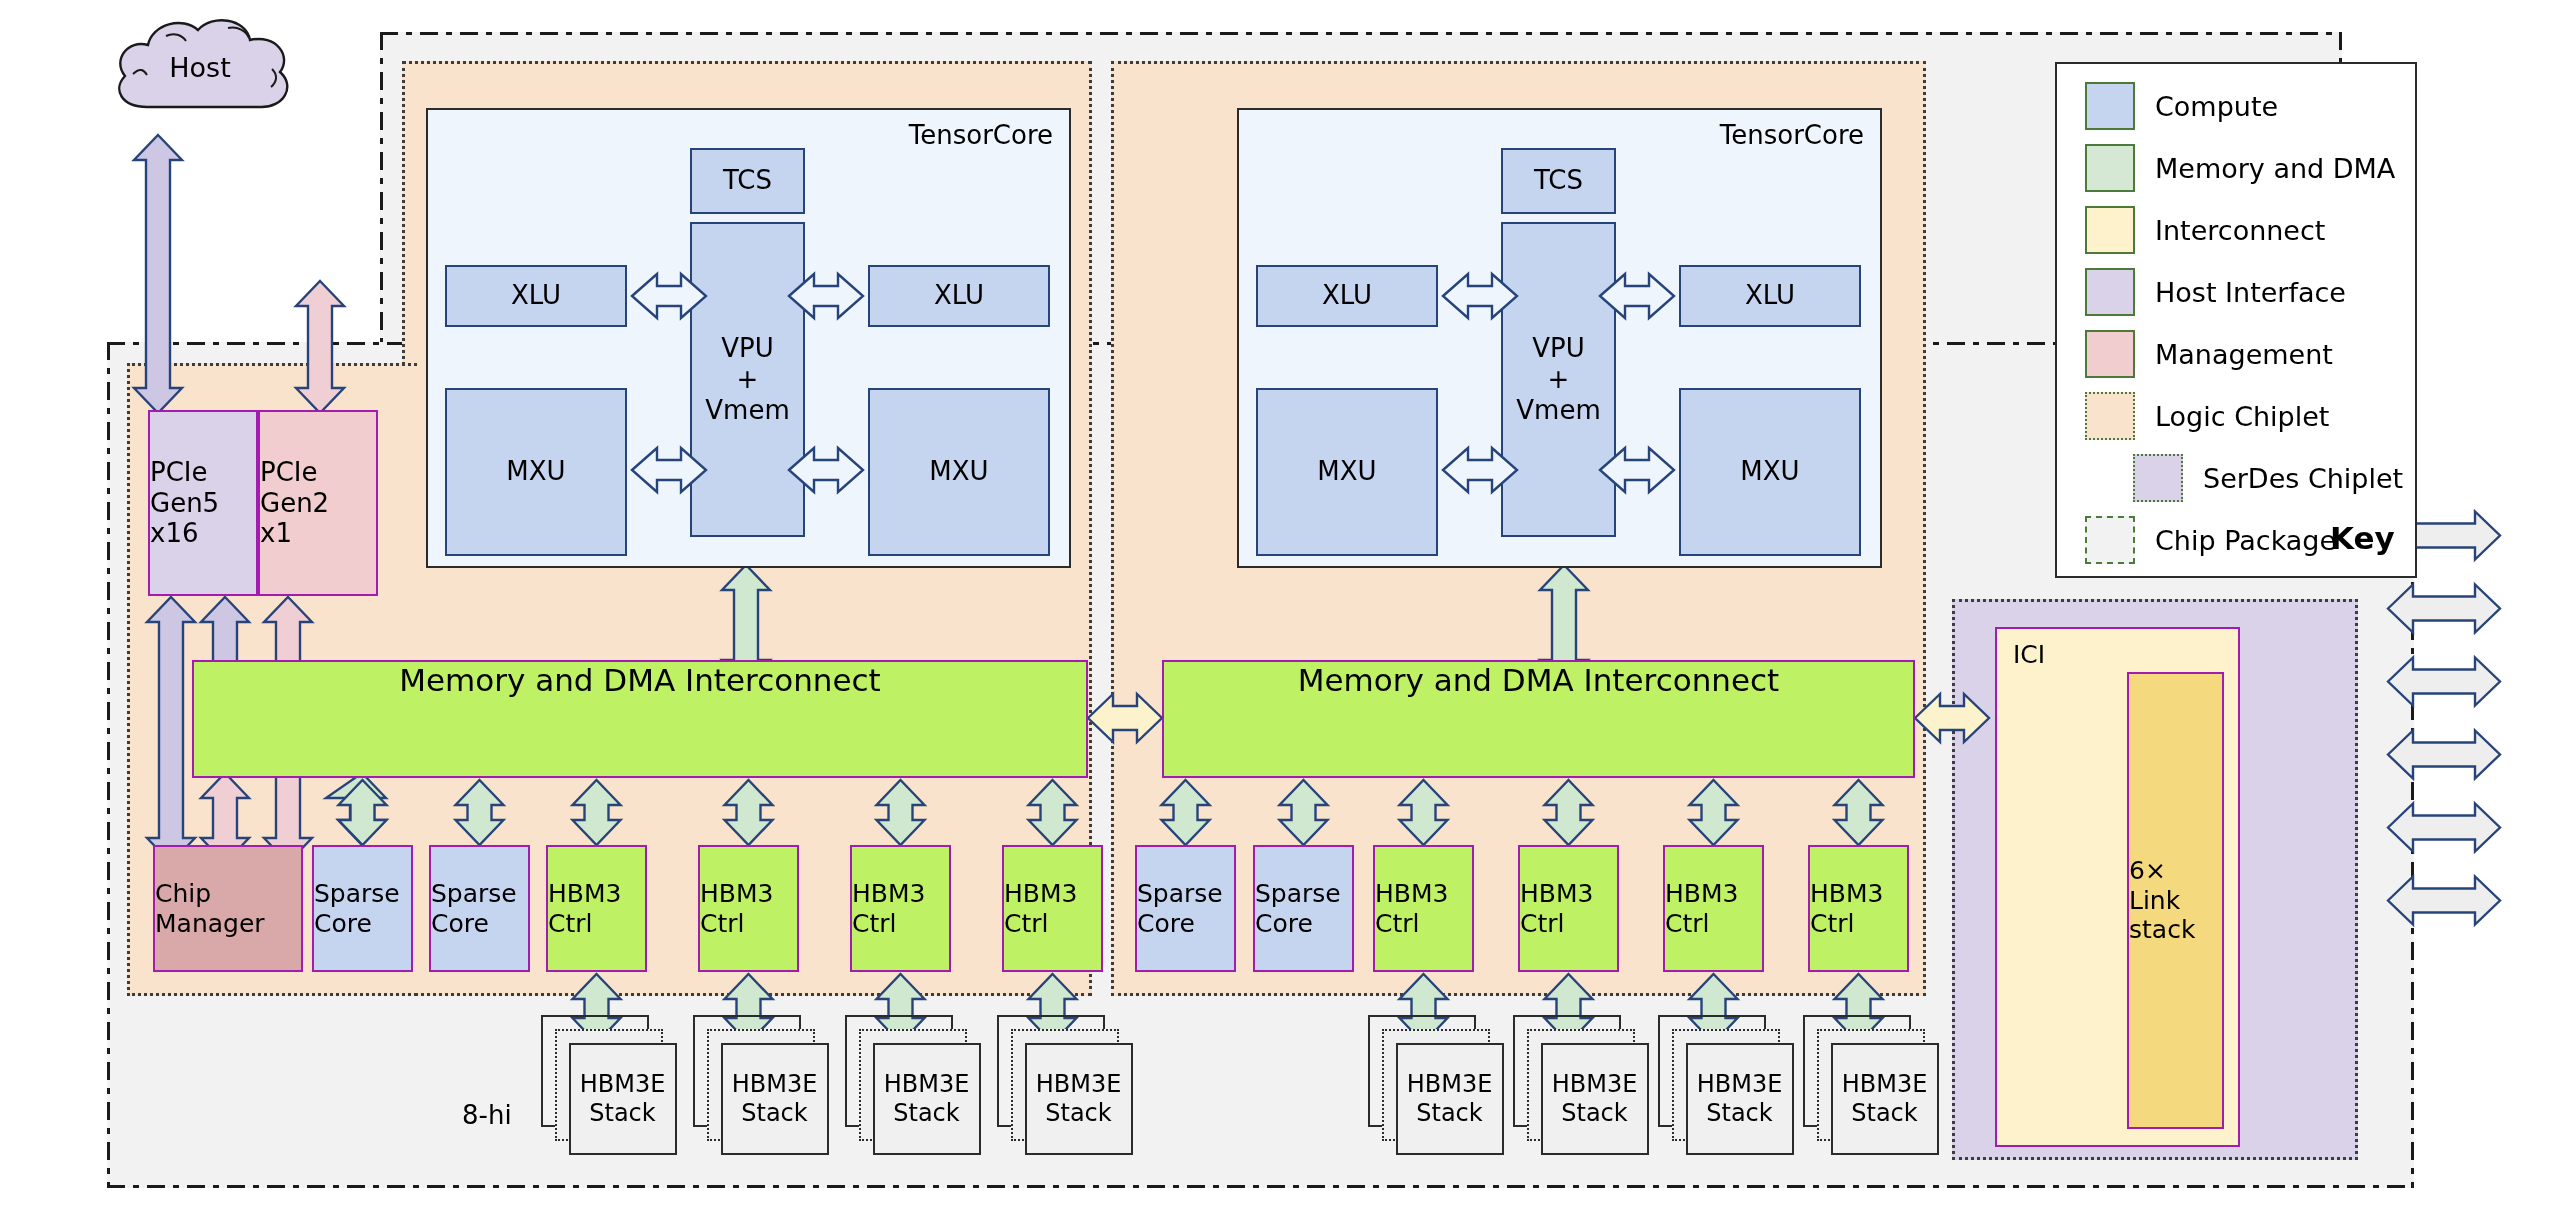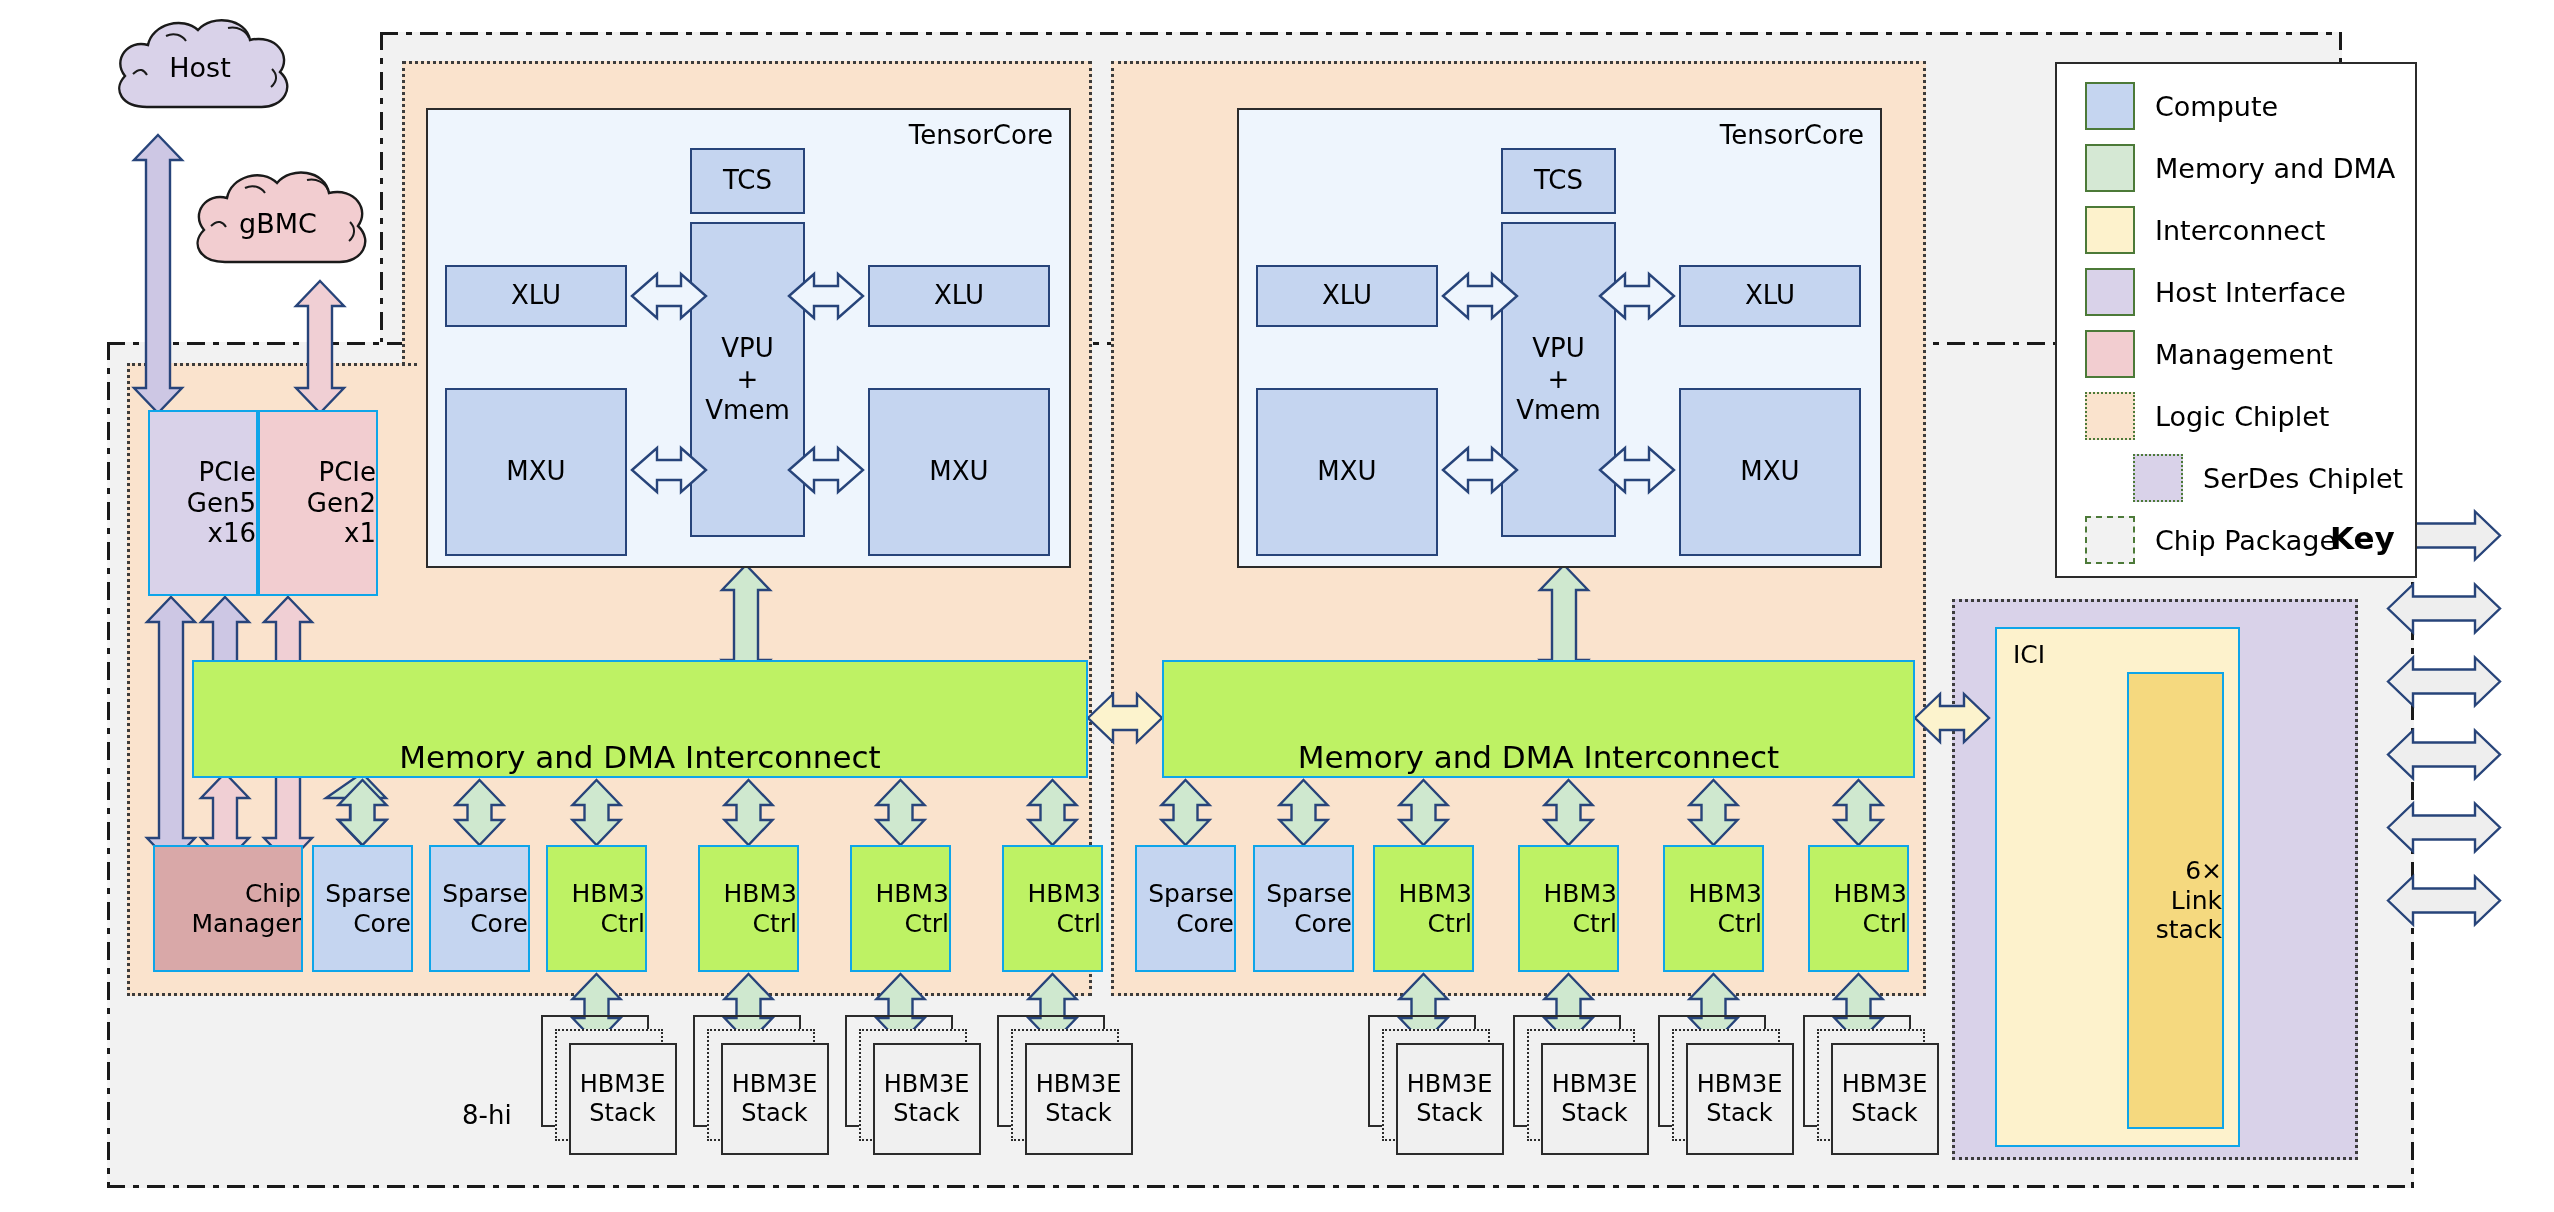--- a/index.html
+++ b/index.html
@@ -18,21 +18,21 @@
        repeating-linear-gradient(to right,#1a1a1a 0 18px,transparent 18px 26px,#1a1a1a 26px 32px,transparent 32px 40px) top/100% 3px no-repeat,
        repeating-linear-gradient(to right,#1a1a1a 0 18px,transparent 18px 26px,#1a1a1a 26px 32px,transparent 32px 40px) bottom/100% 3px no-repeat,
        repeating-linear-gradient(to bottom,#1a1a1a 0 18px,transparent 18px 26px,#1a1a1a 26px 32px,transparent 32px 40px) left/3px 100% no-repeat,
        repeating-linear-gradient(to bottom,#1a1a1a 0 18px,transparent 18px 26px,#1a1a1a 26px 32px,transparent 32px 40px) right/3px 100% no-repeat,
        #f2f2f2;
   }
   .chiplet{border:3px dotted #3c3c3c;background:#fae3cd;}
   .serdes{border:3px dotted #3c3c3c;background:#d9d2e9;}
 
   
-  .blk{border:2px solid #0ea5e9;display:flex;align-items:flex-end;justify-content:center;
+  .blk{border:2px solid #a21caf;display:flex;align-items:flex-start;justify-content:center;
        text-align:center;line-height:1.18;}
   .compute{background:#c5d5f0;}
   .memory{background:#bef264;}
   .intercon{background:#fdf2cc;}
   .intercon2{background:#f5d97f;}
   .hostif{background:#d9d2e9;}
   .mgmt{background:#d9a8a8;}
   .serdesblk{background:#f3e4fb;}
 
   .tcore{border:2px solid #2b2b2b;background:#eef5fd;}
@@ -82,29 +82,20 @@
   <div class="cloud" style="left:100px;top:12px;width:200px;height:122px;">
     <svg width="200" height="122" viewBox="0 0 200 122">
       <path d="M47,95 C22,95 12,78 25,64 C12,48 28,27 48,33 C52,12 83,4 98,18
                C112,2 146,6 150,28 C176,22 192,44 180,60 C196,74 184,96 160,95 Z" fill="#d9d2e9" stroke="#1a1a1a" stroke-width="2.4"></path>
       <path d="M33,62 C40,55 44,58 47,63 M66,24 C74,20 82,23 86,29
                M128,16 C138,14 146,19 149,26 M172,57 C178,63 177,70 171,75" fill="none" stroke="#1a1a1a" stroke-width="2"></path>
     </svg>
     <div class="cloud-txt" style="top:40px;">Host</div>
   </div>
 
-  <div class="cloud" style="left:180px;top:160px;width:196px;height:130px;">
-    <svg width="196" height="130" viewBox="0 0 196 130">
-      <path d="M45,102 C20,102 10,84 24,70 C10,53 27,32 47,38 C51,16 82,8 97,23
-               C111,6 145,10 149,33 C175,27 190,50 178,66 C194,81 182,103 158,102 Z" fill="#f2cdd0" stroke="#1a1a1a" stroke-width="2.4"></path>
-      <path d="M31,66 C38,59 43,62 46,67 M65,28 C73,24 81,27 85,33
-               M127,20 C137,18 145,23 148,30 M170,62 C176,68 175,76 169,81" fill="none" stroke="#1a1a1a" stroke-width="2"></path>
-    </svg>
-    <div class="cloud-txt" style="top:48px;">gBMC</div>
-  </div>
 
   <svg class="abs" style="left:0;top:0;width:2554px;height:1212px;pointer-events:none;">
     <defs>
       <style>
         .a-host{fill:#cdc7e4;stroke:#27447a;stroke-width:2.4;}
         .a-mgmt{fill:#f0cfd4;stroke:#27447a;stroke-width:2.4;}
         .a-mem {fill:#cfe8cf;stroke:#27447a;stroke-width:2.4;}
         .a-int {fill:#fcf3cd;stroke:#27447a;stroke-width:2.4;}
         .a-gray{fill:#eeeeee;stroke:#27447a;stroke-width:2.4;}
         .a-tc  {fill:#c5d5f0;stroke:#27447a;stroke-width:2.4;}

